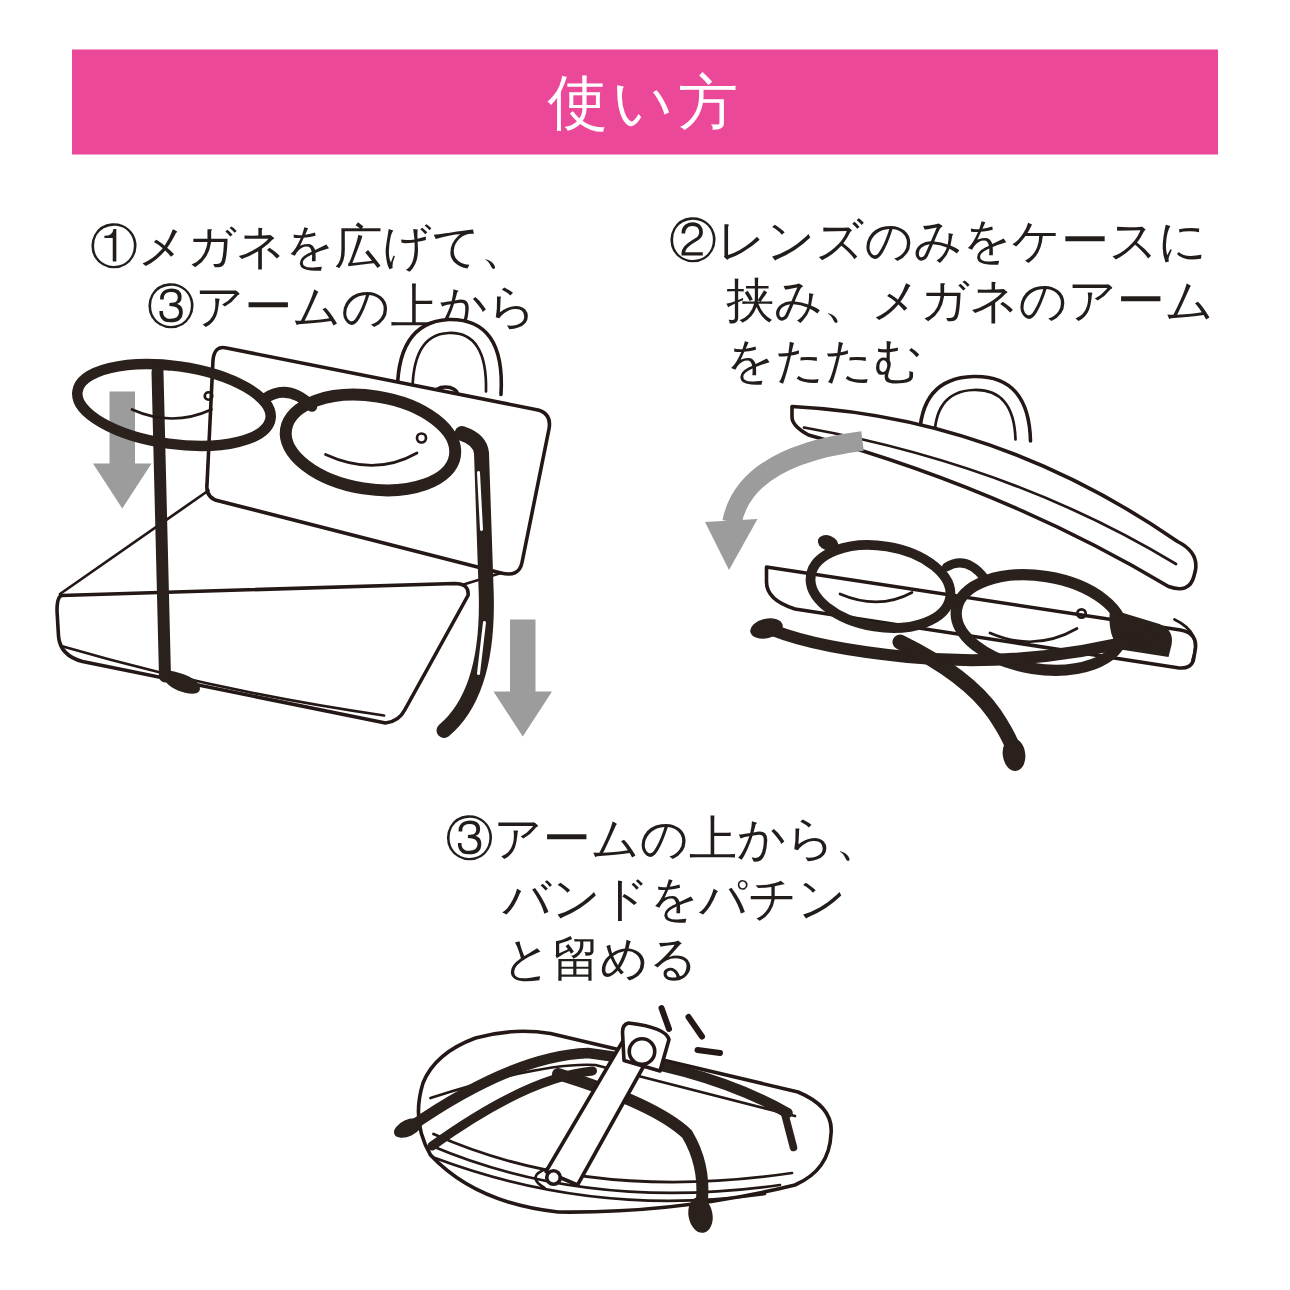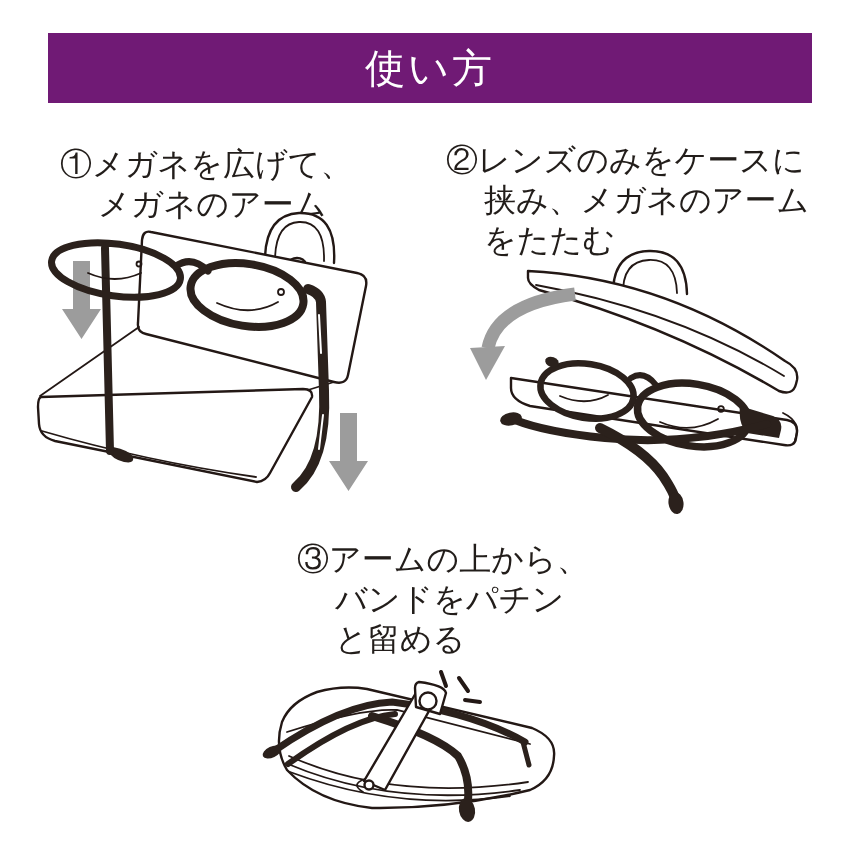--- a/index.html
+++ b/index.html
@@ -6,21 +6,21 @@
   .canvas{
     position:relative;
     width:860px;height:860px;
     background:#ffffff;
     font-family:"Liberation Sans",sans-serif;
     color:#221d1a;
     overflow:hidden;
   }
   .header-bar{
     position:absolute;left:48px;top:33px;width:764px;height:70px;
-    background:#701a75;
+    background:#ec4899;
     display:flex;align-items:center;justify-content:center;
   }
   .header-title{
     color:#ffffff;font-size:40px;letter-spacing:3px;font-weight:400;
   }
   .step-text{
     position:absolute;
     font-size:32px;line-height:40px;letter-spacing:0px;
     color:#221d1a;white-space:nowrap;margin-top:10px;
   }
@@ -46,21 +46,21 @@
 <body>
 
 <div class="canvas">
 
   <div class="header-bar">
     <span class="header-title">使い方</span>
   </div>
 
   <div class="step-text step1-text">
     <div>①メガネを広げて、</div>
-    <div class="cont">メガネのアーム</div>
+    <div class="cont">③アームの上から</div>
   </div>
 
   <div class="step-text step3-text">
     <div>③アームの上から、</div>
     <div class="cont">バンドをパチン</div>
     <div class="cont">と留める</div>
   </div>
 
   <div class="step-text step2-text">
     <div>②レンズのみをケースに</div>

